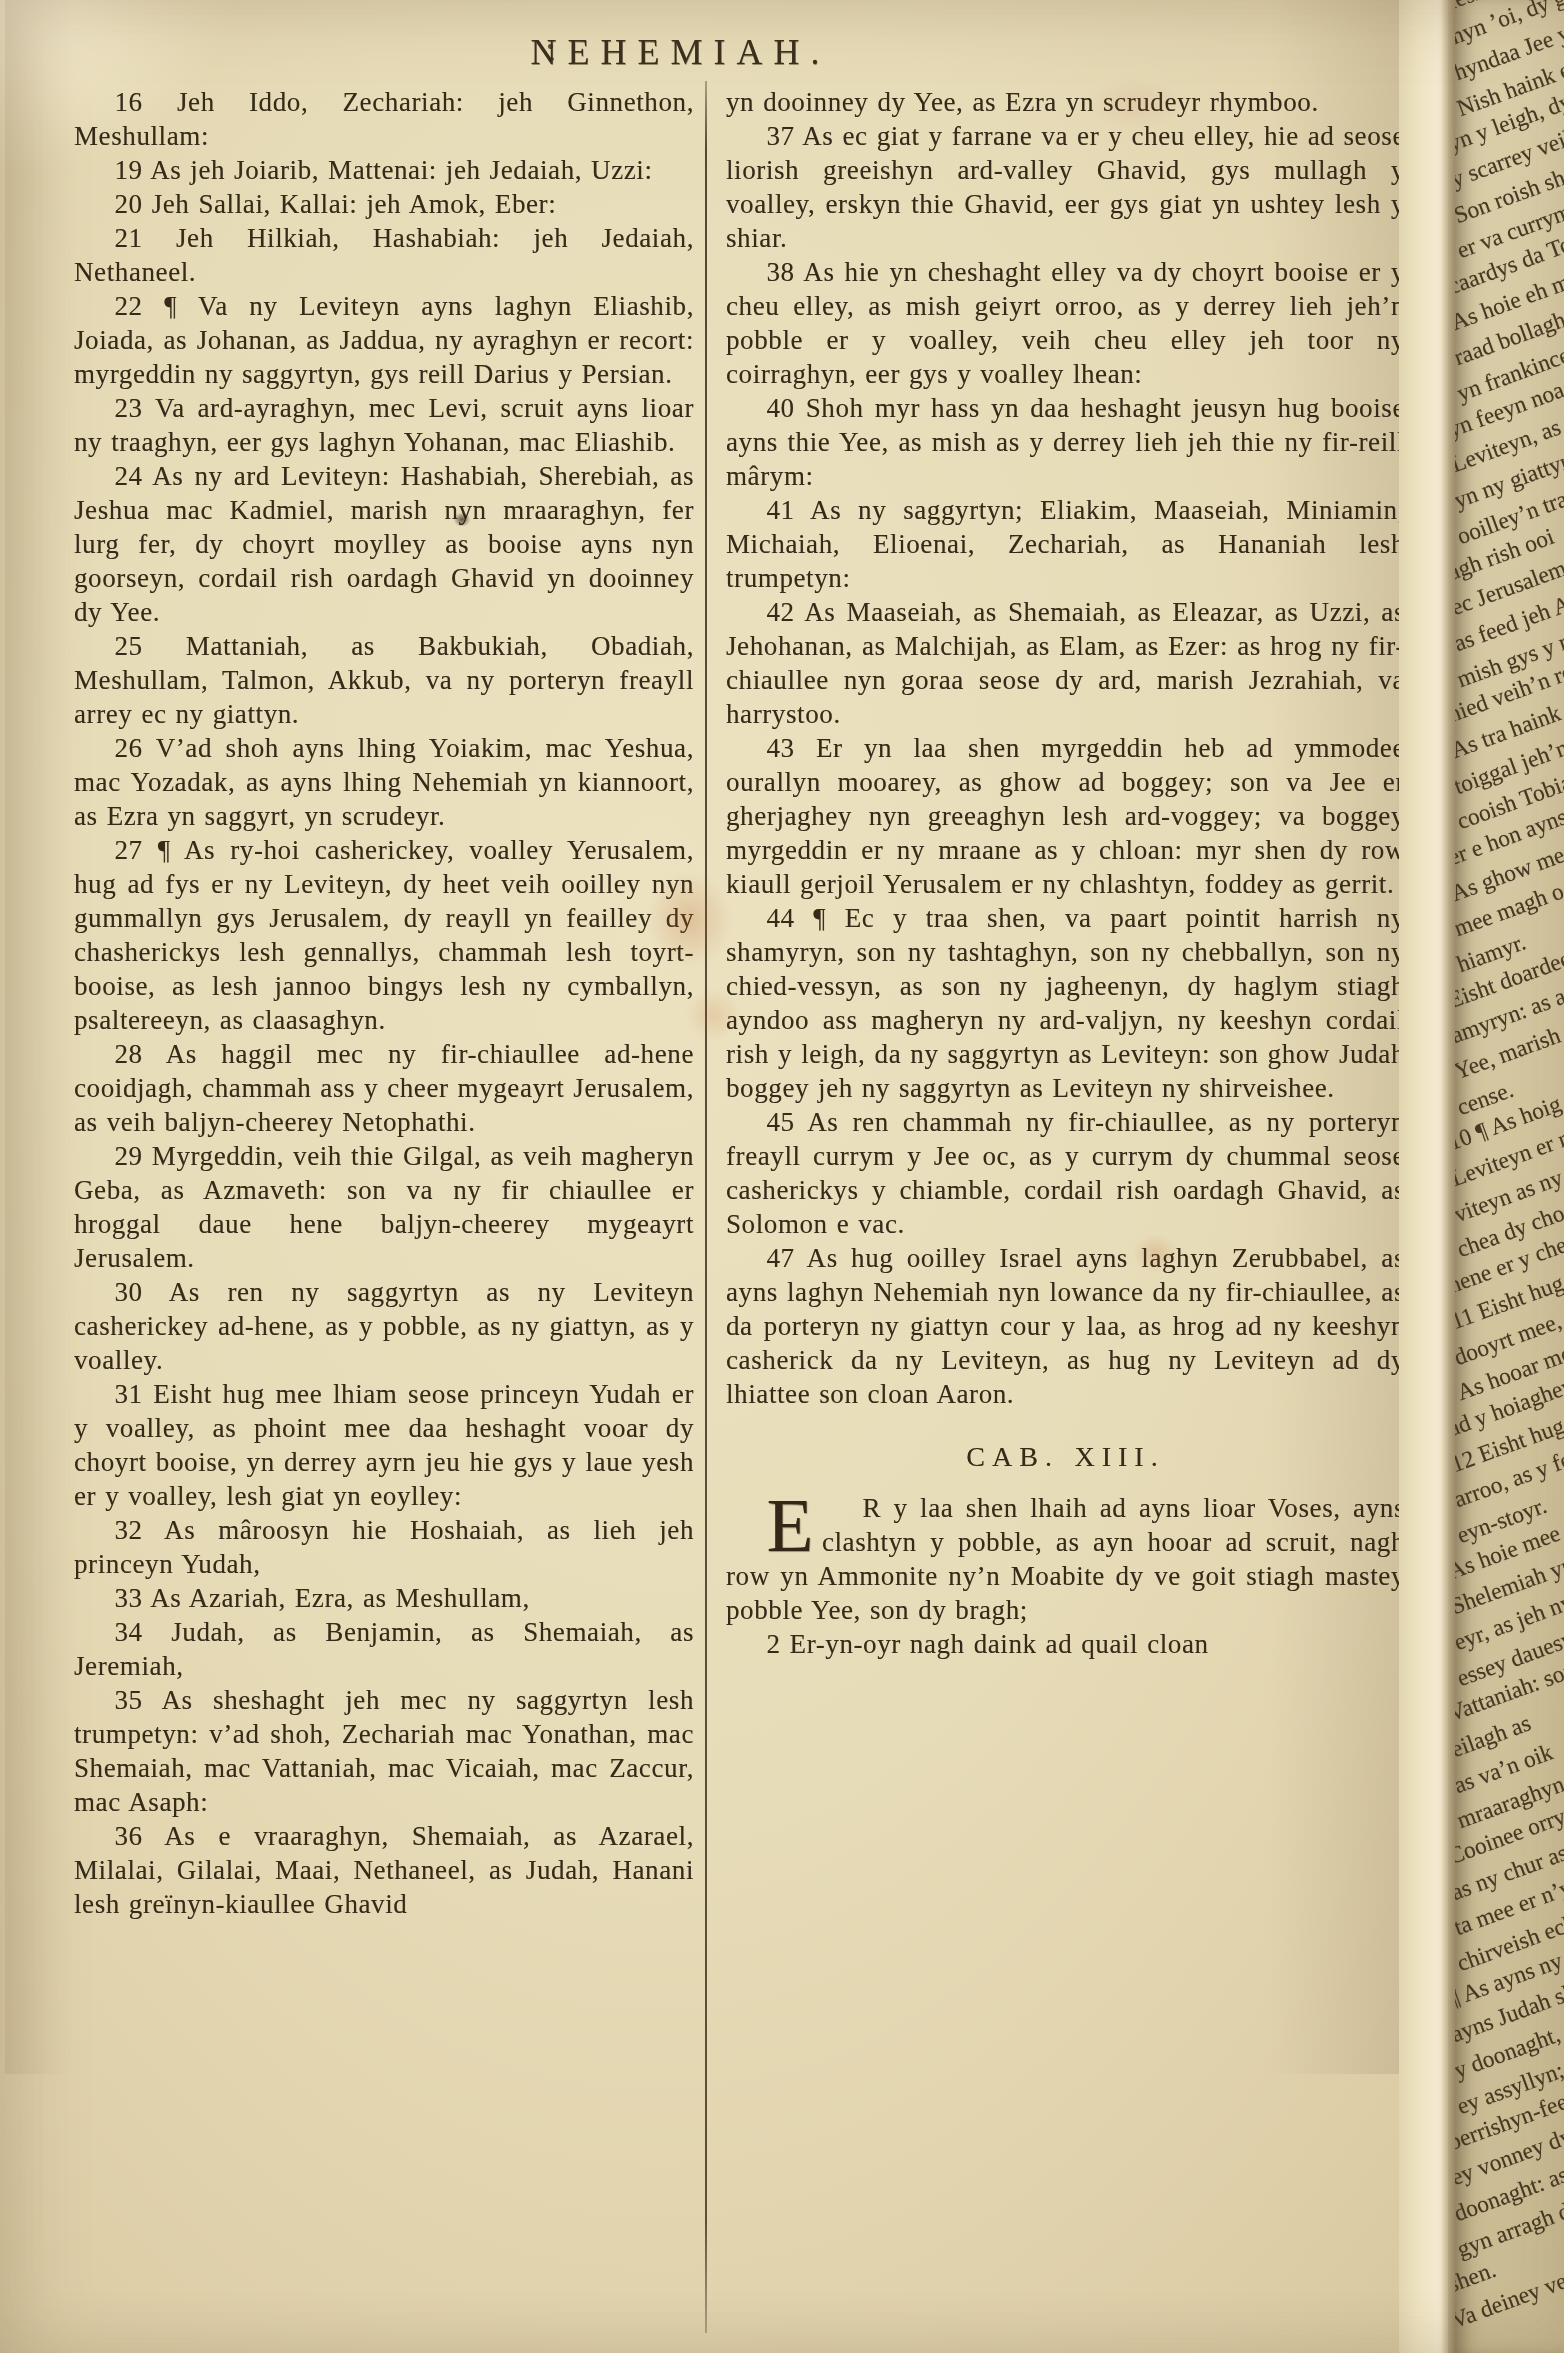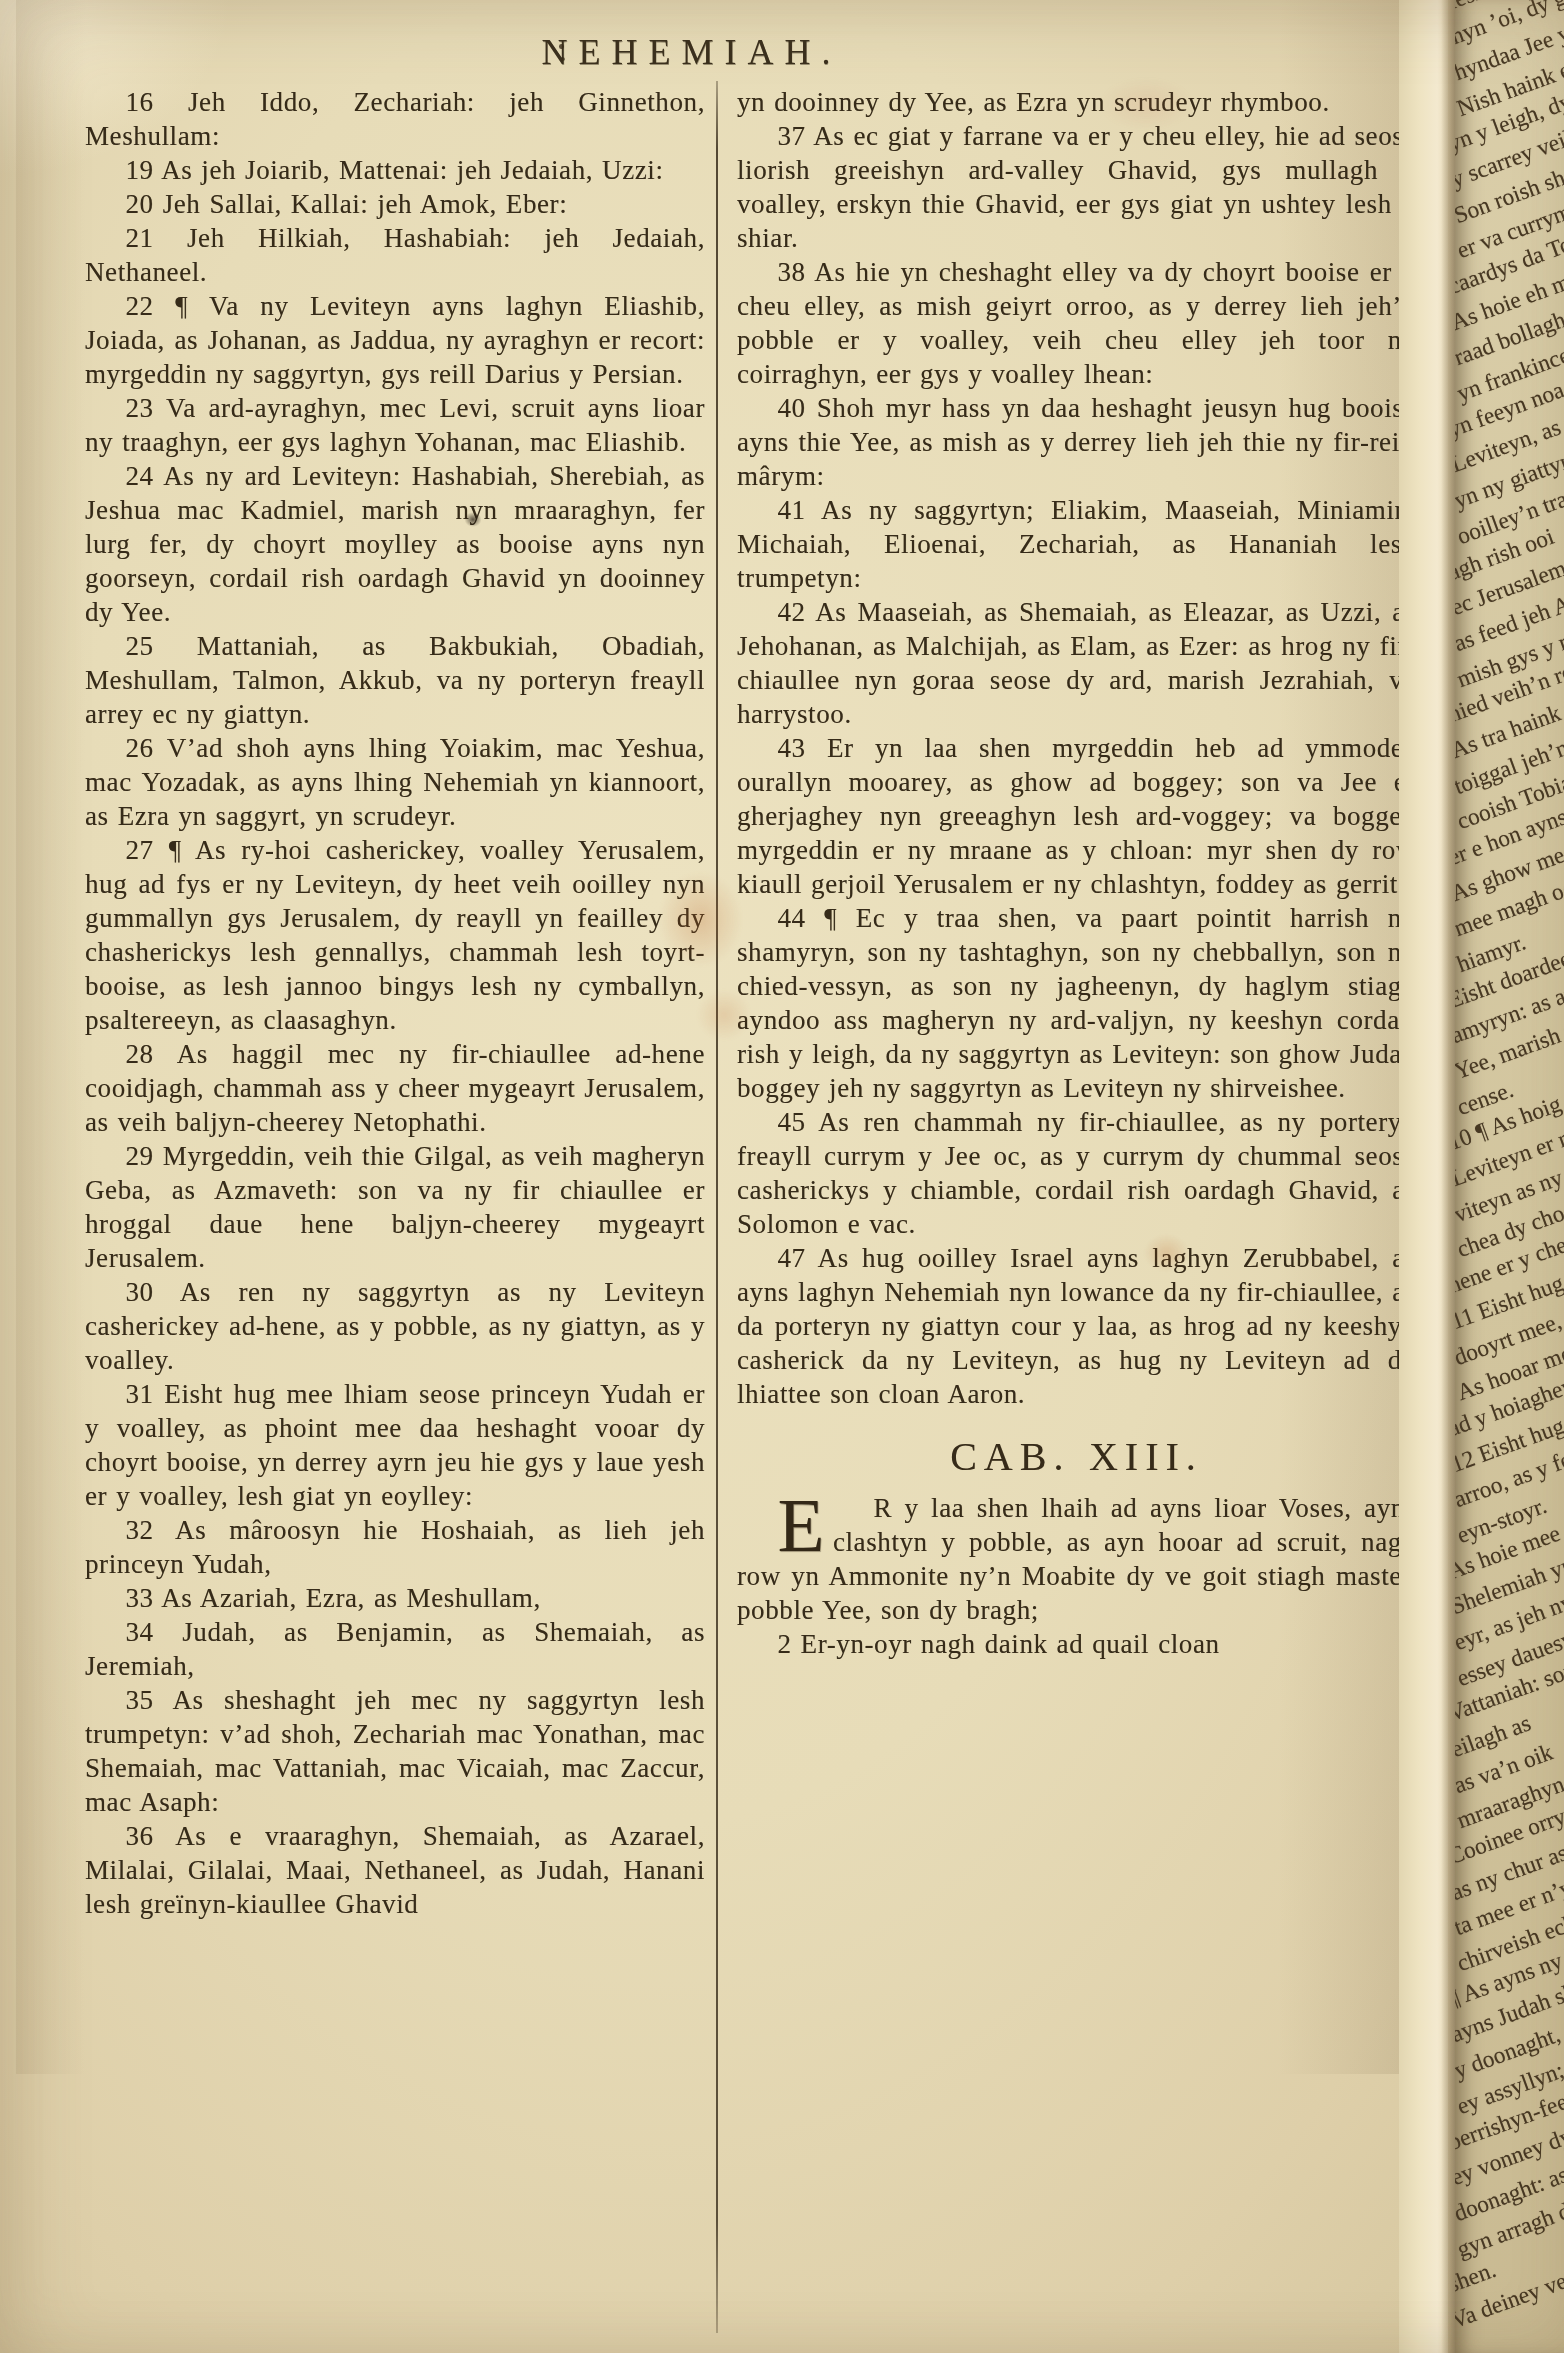--- a/index.html
+++ b/index.html
@@ -7,40 +7,40 @@
     position:relative;
     width:1565px;height:2354px;
     overflow:hidden;
     font-family:"Liberation Serif","DejaVu Serif",serif;
     background:
       radial-gradient(329px 250px at 0% 0%, rgba(249,241,216,.85), rgba(249,241,216,0) 70%),
       radial-gradient(ellipse at 42% 38%, #ece2c0 0%, #e7dcb8 45%, #decfa9 78%, #d3c49c 100%);
     color:#362b19;
   }
   
-  .page-main{position:absolute;left:16px;top:0;width:1402px;height:2074px;
+  .page-main{position:absolute;left:5px;top:0;width:1402px;height:2074px;
     background:linear-gradient(90deg, rgba(110,85,50,.10) 0%, rgba(110,85,50,0) 5%, rgba(110,85,50,0) 90%, rgba(96,74,44,.14) 100%);}
   .running-head{position:absolute;left:69px;top:31px;width:1213px;text-align:center;}
   .running-head span{
     font-size:36px;letter-spacing:11px;color:#3a2f1d;
     text-shadow:0.4px 0.5px 0.6px rgba(54,43,25,.45);
   }
   .ink-speck{position:absolute;left:543px;top:44px;width:4.7px;height:4.7px;border-radius:50%;
     background:rgba(56,44,26,.8);box-shadow:1.6px 12.5px 0 -0.8px rgba(56,44,26,.75);}
   .column{position:absolute;top:85px;height:2261px;overflow:hidden;
     font-size:27px;line-height:34px;text-align:justify;
     letter-spacing:0.6px;word-spacing:1.6px;
     text-shadow:0.2px 0.3px 0.5px rgba(54,43,25,.35);}
   .col-left{left:69px;width:620px;}
   .col-right{left:721px;width:679px;}
   .col-rule{position:absolute;left:700px;top:81px;width:2.3px;height:2252px;
     background:linear-gradient(180deg, rgba(58,46,28,.35) 0%, rgba(58,46,28,.85) 3%, rgba(58,46,28,.8) 95%, rgba(58,46,28,.3) 100%);}
   .column p{margin:0;text-indent:1.5em;}
   .column p.cont{text-indent:0;}
-  .chap-heading{margin:28px 0 15.6px 0;font-size:40px;font-weight:400;
+  .chap-heading{margin:28px 0 15.6px 0;font-size:28px;font-weight:400;
     letter-spacing:7px;text-align:center;text-indent:0;line-height:36px;}
   .chap-start{text-indent:0;}
   .dropcap{float:left;font-size:77px;line-height:61px;padding:4.7px 7.8px 0 0;color:#33281701;
     color:#332817;text-shadow:0.8px 0.8px 0.8px rgba(54,43,25,.4);}
   
   .stain{position:absolute;pointer-events:none;}
   .stain1{left:626px;top:853px;width:117px;height:133px;
     background:radial-gradient(closest-side, rgba(186,100,40,.26), rgba(186,100,40,0) 72%);filter:blur(1.6px);}
   .stain2{left:669px;top:978px;width:78px;height:74px;
     background:radial-gradient(closest-side, rgba(186,100,40,.17), rgba(186,100,40,0) 70%);filter:blur(1.6px);}

